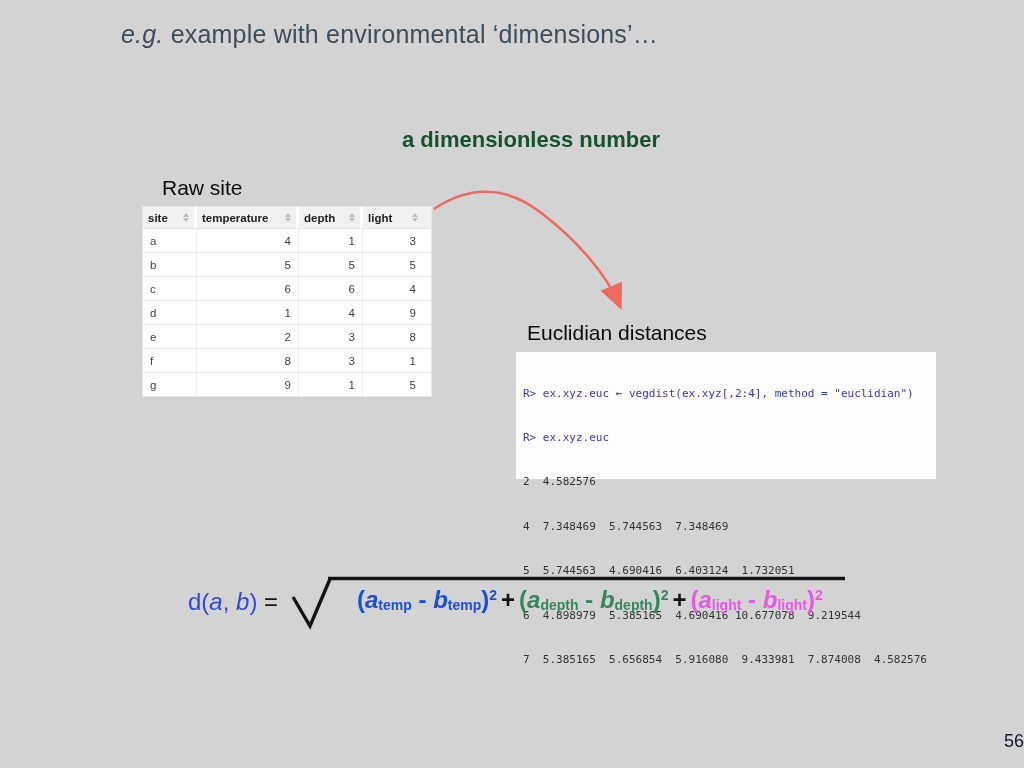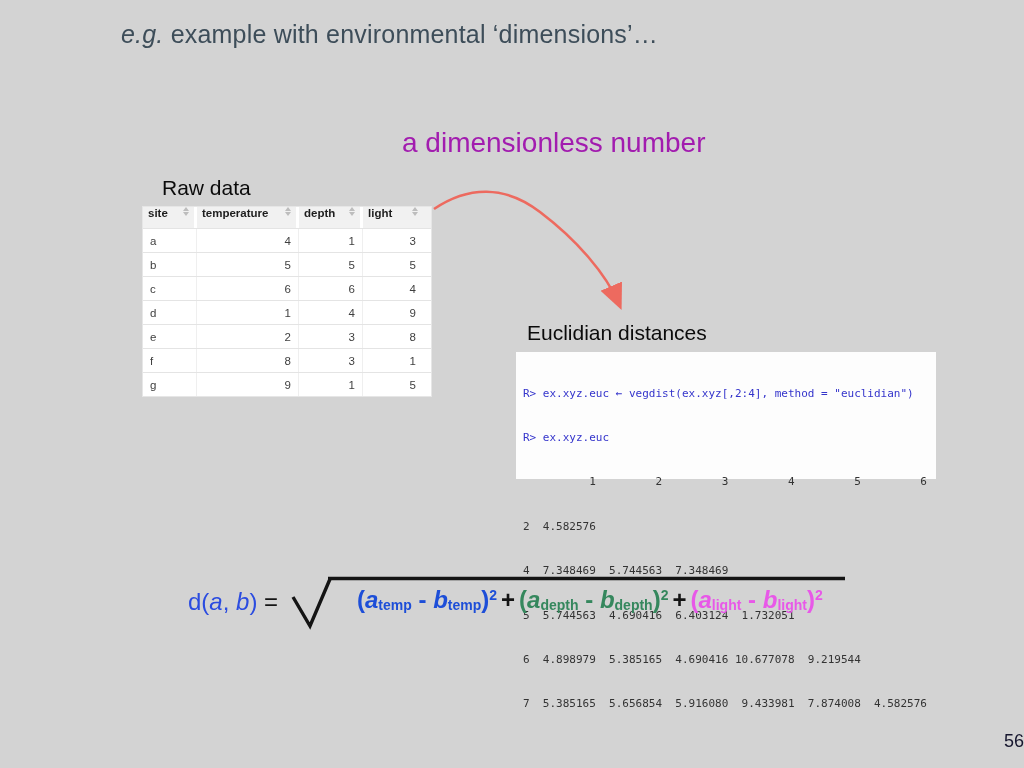--- a/index.html
+++ b/index.html
@@ -8,31 +8,31 @@
     background:#d3d3d3;
     font-family:"Liberation Sans",sans-serif;
   }
   .abs{position:absolute}
 
   
   #title{left:121px;top:20px;font-size:25px;color:#3d4d59;letter-spacing:.2px;white-space:nowrap}
   #title .it{font-style:italic}
 
   
-  #watermark{left:402px;top:127px;font-size:28px;font-weight:normal;color:#a21caf;white-space:nowrap}
+  #watermark{left:402px;top:127px;font-size:22px;font-weight:bold;color:#14532d;white-space:nowrap}
 
   
   .seclabel{font-size:21px;color:#0b0b0b;white-space:nowrap}
   #rawdata-label{left:162px;top:176px}
   #euclid-label{left:527px;top:321px}
 
   
   #datatable{left:143px;top:207px;width:288px;background:#fff;font-size:11.5px;color:#3f3f3f;box-shadow:0 0 0 1px #e6e6e6}
   .thead{display:flex;height:21px;background:#f1f1f1;font-weight:bold;color:#1e1e1e}
-  .th{display:flex;align-items:flex-start;justify-content:space-between;padding:0 5px;box-sizing:border-box;border-right:3px solid #fff}
+  .th{display:flex;align-items:center;justify-content:space-between;padding:0 5px;box-sizing:border-box;border-right:3px solid #fff}
   .th:last-child{border-right:none}
   .trow{display:flex;height:23px;border-top:1px solid #e4e4e4;background:#fff}
   .td{box-sizing:border-box;padding:0 7px;display:flex;align-items:center;border-right:1px solid #efefef}
   .td:last-child{border-right:none}
   .td.num{justify-content:flex-end}
   .c0{width:54px}.c1{width:102px}.c2{width:64px}.c3{width:60px}
   .sort{display:flex;flex-direction:column;gap:1px}
   .sort i{display:block;width:0;height:0;border-left:3px solid transparent;border-right:3px solid transparent}
   .sort .up{border-bottom:4px solid #bdbdbd}
   .sort .dn{border-top:4px solid #bdbdbd}
@@ -63,21 +63,21 @@
   
   #pagenum{left:0;right:0;top:731px;text-align:right;font-size:18px;color:#16162e}
 </style>
 </head>
 <body>
 
 <div class="abs" id="title"><span class="it">e.g.</span><span> example with environmental ‘dimensions’…</span></div>
 
 <div class="abs" id="watermark">a dimensionless number</div>
 
-<div class="abs seclabel" id="rawdata-label">Raw data</div>
+<div class="abs seclabel" id="rawdata-label">Raw site</div>
 
 <div class="abs" id="datatable">
   <div class="thead">
     <div class="th c0">
         <span>site</span>
         <span class="sort">
           <i class="up"></i>
           <i class="dn"></i>
         </span>
       </div>
@@ -145,21 +145,20 @@
       <div class="td c2 num">1</div>
       <div class="td c3 num">5</div>
     </div>
 </div>
 
 <div class="abs seclabel" id="euclid-label">Euclidian distances</div>
 
 <div class="abs" id="console">
   <div class="cline blue">R&gt; ex.xyz.euc ← vegdist(ex.xyz[,2:4], method = "euclidian")</div>
   <div class="cline blue">R&gt; ex.xyz.euc</div>
-  <div class="cline">          1         2         3         4         5         6</div>
   <div class="cline">2  4.582576</div>
   <div class="cline">4  7.348469  5.744563  7.348469</div>
   <div class="cline">5  5.744563  4.690416  6.403124  1.732051</div>
   <div class="cline">6  4.898979  5.385165  4.690416 10.677078  9.219544</div>
   <div class="cline">7  5.385165  5.656854  5.916080  9.433981  7.874008  4.582576</div>
 </div>
 
 <div class="abs" id="formula-lhs"><span>d</span><span>(</span><i>a</i><span>, </span><i>b</i><span>)</span><span class="eq"> = </span></div>
 
 <div class="abs" id="formula-terms"><span class="t-temp"><span>(</span><i>a</i><span class="sub">temp</span><span> - </span><i>b</i><span class="sub">temp</span><span>)</span><span class="sup">2</span></span><span class="plus">+</span><span class="t-depth"><span>(</span><i>a</i><span class="sub">depth</span><span> - </span><i>b</i><span class="sub">depth</span><span>)</span><span class="sup">2</span></span><span class="plus">+</span><span class="t-light"><span>(</span><i>a</i><span class="sub">light</span><span> - </span><i>b</i><span class="sub">light</span><span>)</span><span class="sup">2</span></span></div>

